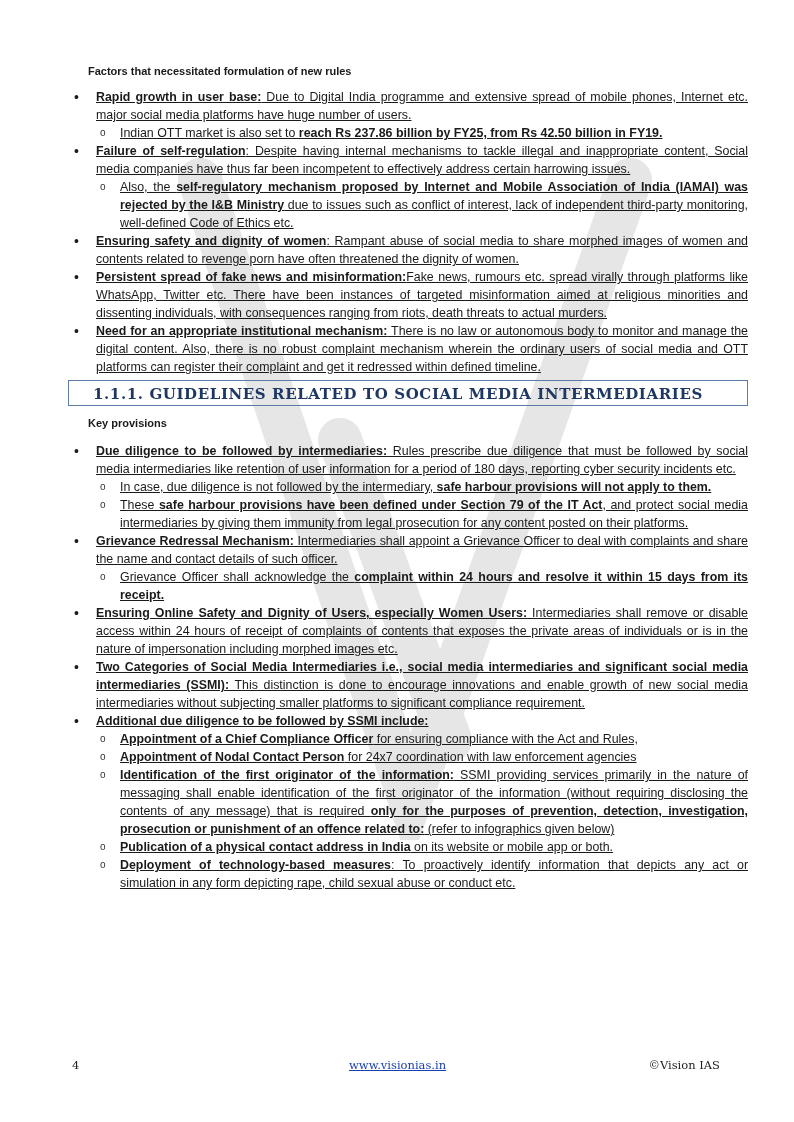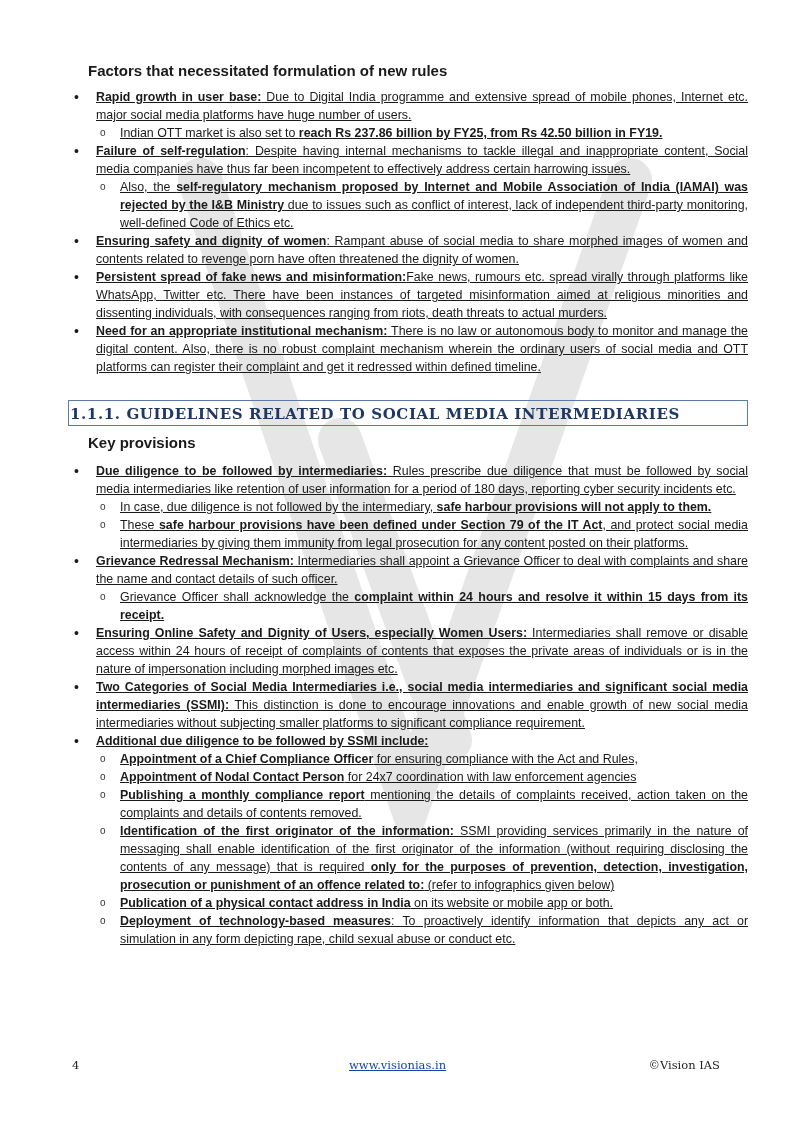--- a/index.html
+++ b/index.html
@@ -1,27 +1,27 @@
 <!DOCTYPE html>
 <html><head>
 <meta charset="utf-8">
 <style>
   html, body { margin:0; padding:0; background:#ffffff; }
   body { width:794px; height:1122px; position:relative; overflow:hidden;
          font-family:"Liberation Sans", sans-serif; color:#1a1a1a; }
   .watermark { position:absolute; left:90px; top:140px; width:640px; height:700px; pointer-events:none; z-index:0; }
   .page { position:absolute; left:72px; top:62px; width:676px; z-index:1; font-size:12.4px; line-height:18px; }
-  .h-bold { font-weight:bold; margin:0 0 8px 0; font-size:15px;padding-left:16px; }
+  .h-bold { font-weight:bold; margin:0 0 8px 0; font-size:11px;padding-left:16px; }
   ul.l1 { list-style:none; margin:0; padding:0;text-decoration:underline; }
   ul.l1 > li { position:relative; padding-left:24px; text-align:justify; }
   ul.l1 > li::before { content:"\2022"; position:absolute; left:2px; top:0; font-size:14px; }
   ul.l2 { list-style:none; margin:0; padding:0; }
   ul.l2 > li { position:relative; padding-left:24px; text-align:justify; }
   ul.l2 > li::before { content:"o"; position:absolute; left:4px; top:0; font-size:10px; color:#333; }
-  .section-head { margin:24px 0 8px -4px; border:1px solid #5b7ba6; padding:2px 6px 0 1px; height:22px;
+  .section-head { margin:4px 0 8px -4px; border:1px solid #5b7ba6; padding:2px 6px 0 24px; height:22px;
                   font-family:"DejaVu Serif", serif; font-weight:bold; color:#1f3863; font-size:15px; letter-spacing:0.6px; line-height:22px; }
   b { font-weight:bold; }
   .footer { position:absolute; top:1058px; left:72px; width:656px; height:18px; font-family:"DejaVu Serif", serif; font-size:11.5px; color:#222; z-index:1; }
   .footer .pg { position:absolute; left:0; }
   .footer .url { position:absolute; left:277px; color:#1a3fb0; text-decoration:underline; }
   .footer .copy { position:absolute; right:8px; }
 </style>
 </head>
 <body>
 
@@ -54,21 +54,20 @@
           <li><span>These </span><b>safe harbour provisions have been defined under Section 79 of the IT Act</b><span>, and protect social media intermediaries by giving them immunity from legal prosecution for any content posted on their platforms.</span></li>
         </ul></li>
       <li><b>Grievance Redressal Mechanism:</b><span> Intermediaries shall appoint a Grievance Officer to deal with complaints and share the name and contact details of such officer.</span><ul class="l2">
           <li><span>Grievance Officer shall acknowledge the </span><b>complaint within 24 hours and resolve it within 15 days from its receipt.</b></li>
         </ul></li>
       <li><b>Ensuring Online Safety and Dignity of Users, especially Women Users:</b><span> Intermediaries shall remove or disable access within 24 hours of receipt of complaints of contents that exposes the private areas of individuals or is in the nature of impersonation including morphed images etc.</span></li>
       <li><b>Two Categories of Social Media Intermediaries i.e., social media intermediaries and significant social media intermediaries (SSMI):</b><span> This distinction is done to encourage innovations and enable growth of new social media intermediaries without subjecting smaller platforms to significant compliance requirement.</span></li>
       <li><b>Additional due diligence to be followed by SSMI include:</b><ul class="l2">
           <li><b>Appointment of a Chief Compliance Officer</b><span> for ensuring compliance with the Act and Rules,</span></li>
           <li><b>Appointment of Nodal Contact Person</b><span> for 24x7 coordination with law enforcement agencies</span></li>
-          <li><b>Publishing a monthly compliance report</b><span> mentioning the details of complaints received, action taken on the complaints and details of contents removed.</span></li>
           <li><b>Identification of the first originator of the information:</b><span> SSMI providing services primarily in the nature of messaging shall enable identification of the first originator of the information (without requiring disclosing the contents of any message) that is required </span><b>only for the purposes of prevention, detection, investigation, prosecution or punishment of an offence related to:</b><span> (refer to infographics given below)</span></li>
           <li><b>Publication of a physical contact address in India</b><span> on its website or mobile app or both.</span></li>
           <li><b>Deployment of technology-based measures</b><span>: To proactively identify information that depicts any act or simulation in any form depicting rape, child sexual abuse or conduct etc.</span></li>
         </ul></li>
     </ul>
 </div>
 
 <div class="footer">
   <span class="pg">4</span>
   <a class="url">www.visionias.in</a>

